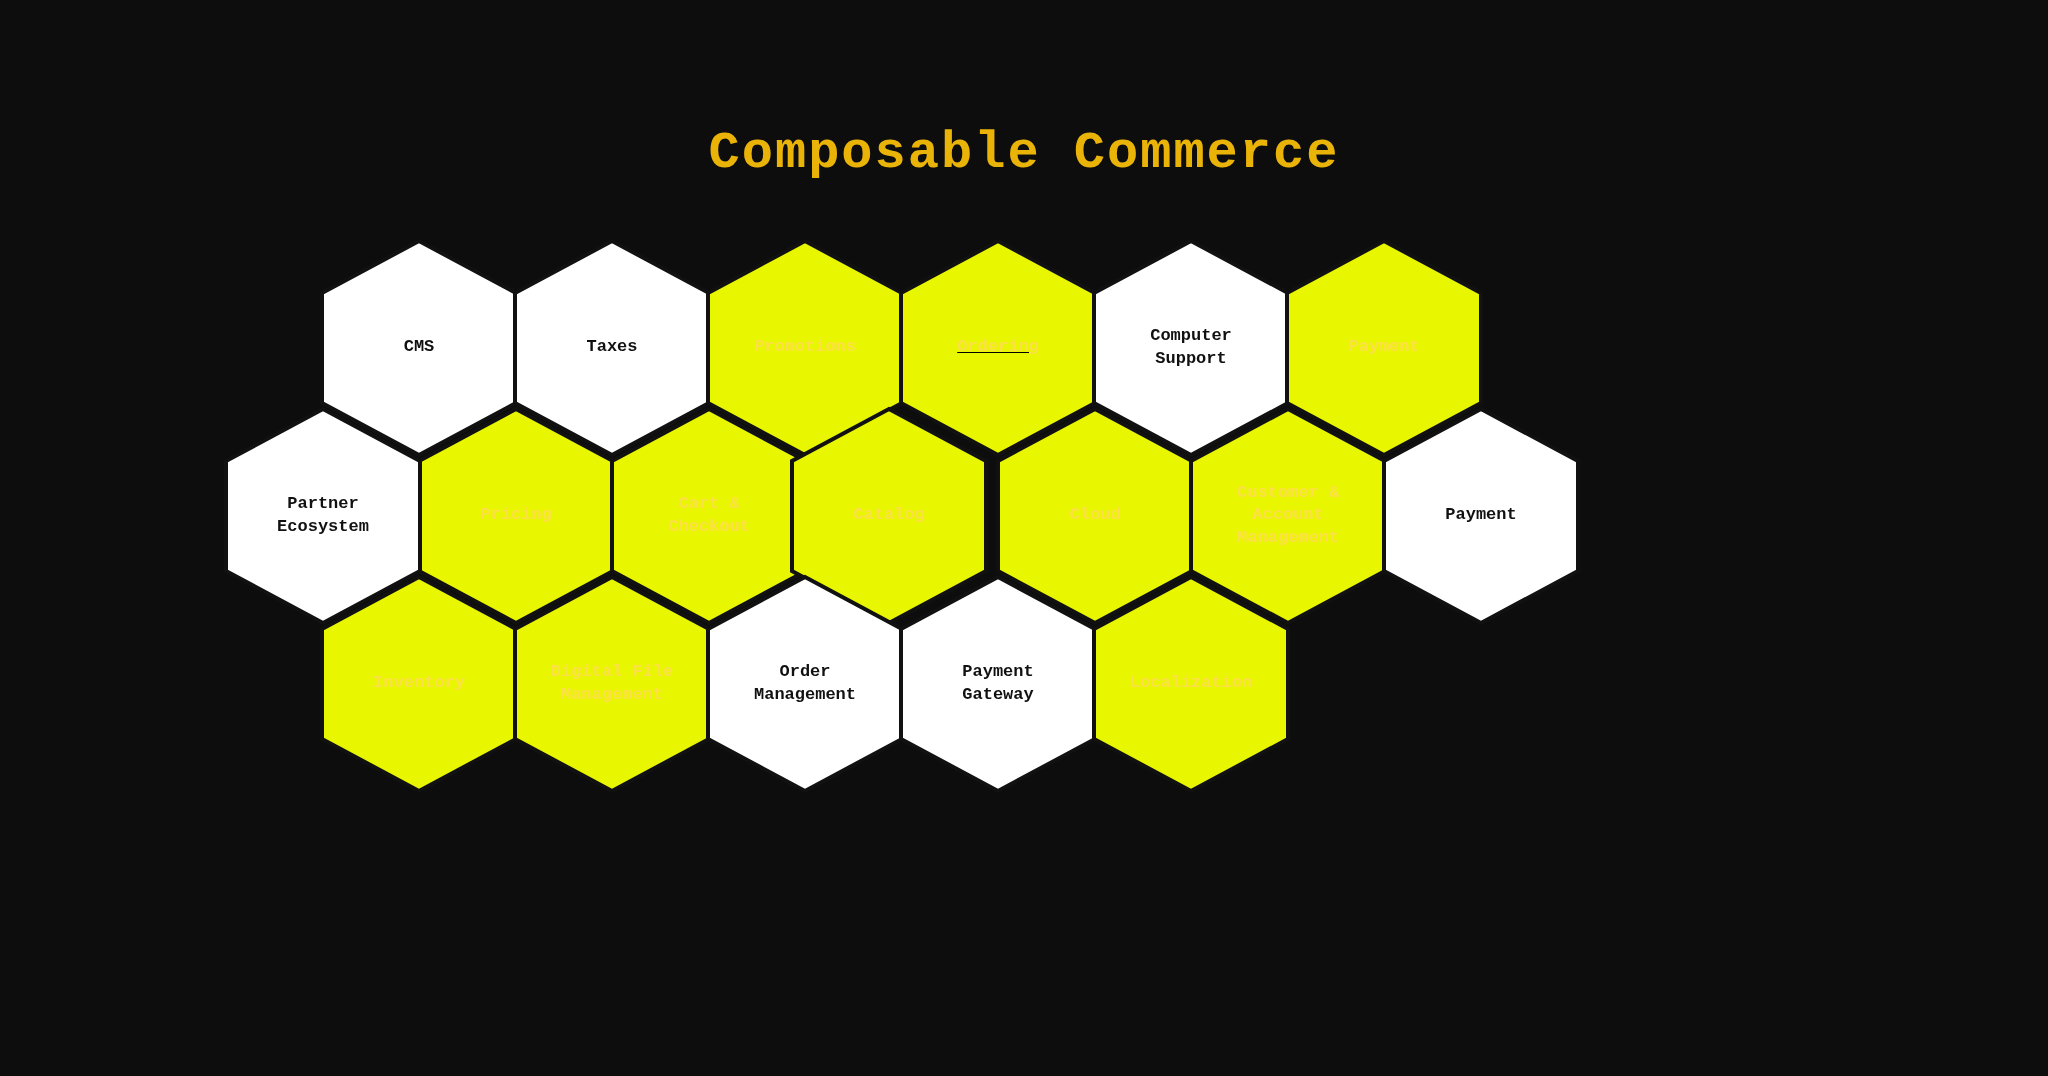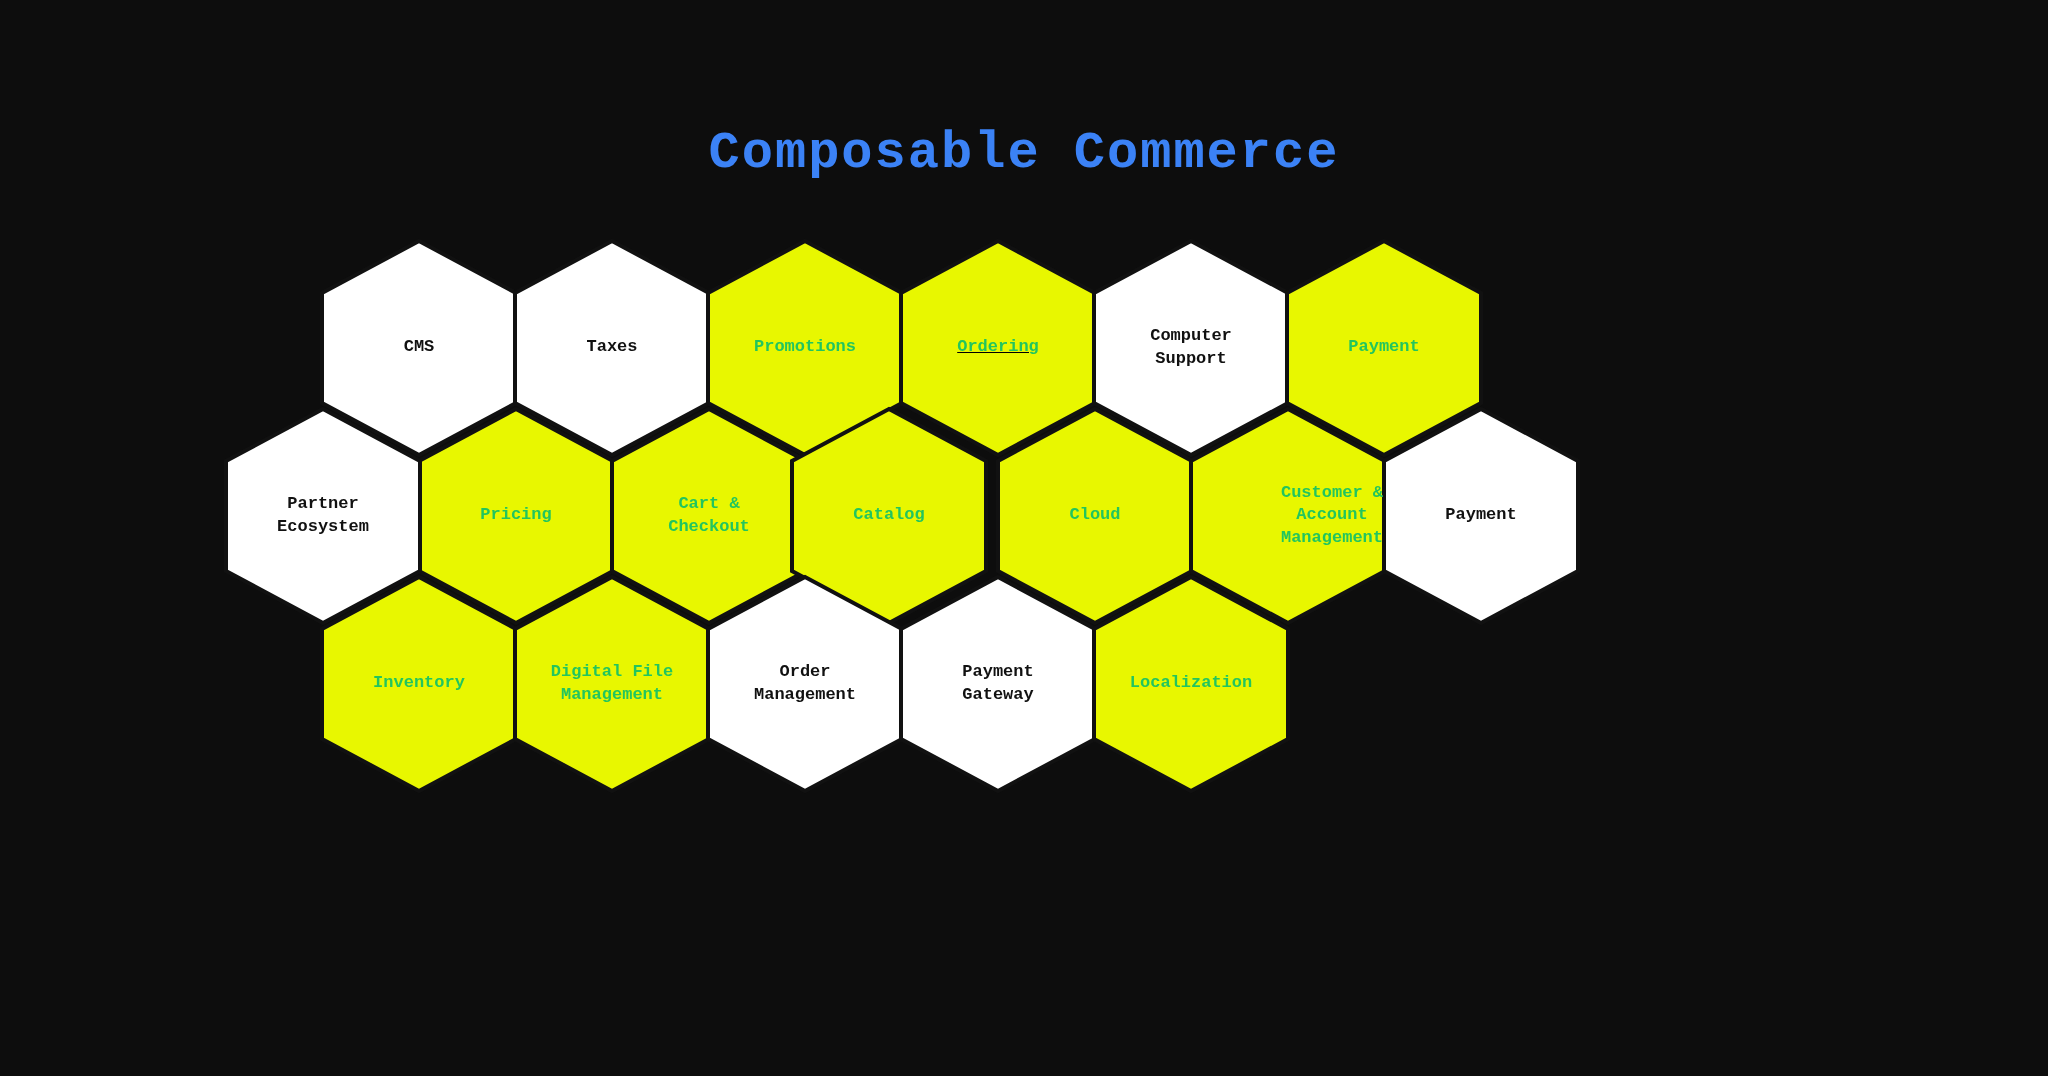--- a/index.html
+++ b/index.html
@@ -10,21 +10,21 @@
       height: 1076px;
       display: flex;
       flex-direction: column;
       align-items: center;
       justify-content: center;
       font-family: 'Courier New', Courier, monospace;
       overflow: hidden;
     }
 
     h1 {
-      color: #3b82f6;
+      color: #eab308;
       font-size: 52px;
       font-weight: bold;
       letter-spacing: 2px;
       margin-bottom: 50px;
       font-family: 'Courier New', Courier, monospace;
     }
 
     .honeycomb-container {
       position: relative;
       width: 1500px;
@@ -54,21 +54,21 @@
       position: relative;
       z-index: 2;
       text-align: center;
       font-family: 'Courier New', Courier, monospace;
       font-size: 17px;
       font-weight: bold;
       line-height: 1.3;
       padding: 0 20px;
     }
 
-    .hex.yellow .hex-label { color: #22c55e; }
+    .hex.yellow .hex-label { color: #fde047; }
     .hex.white .hex-label { color: #111; }
   </style>
 </head>
 <body>
 
 <h1>Composable Commerce</h1>
 
 <div class="honeycomb-container" id="honeycomb">
     <div class="hex-wrapper" style="left: 30px; top: 0px; width: 230px; height: 230px;">
       <div class="hex white" style="width:230px;height:230px;">
@@ -152,21 +152,21 @@
     </div>
     <div class="hex-wrapper" style="left: 706px; top: 168px; width: 230px; height: 230px;">
       <div class="hex yellow" style="width:230px;height:230px;">
         <svg viewBox="0 0 230 230" xmlns="http://www.w3.org/2000/svg">
           <polygon points="115,8 212,60 212,170 115,222 18,170 18,60" fill="#e8f700" stroke="#111111" stroke-width="4"></polygon>
         </svg>
         <div class="hex-label">Cloud</div>
       </div>
     </div>
     <div class="hex-wrapper" style="left: 899px; top: 168px; width: 230px; height: 230px;">
-      <div class="hex yellow" style="width:230px;height:230px;justify-content:flex-end;">
+      <div class="hex yellow" style="width:230px;height:230px;">
         <svg viewBox="0 0 230 230" xmlns="http://www.w3.org/2000/svg">
           <polygon points="115,8 212,60 212,170 115,222 18,170 18,60" fill="#e8f700" stroke="#111111" stroke-width="4"></polygon>
         </svg>
         <div class="hex-label">Customer &amp;<br>Account<br>Management</div>
       </div>
     </div>
     <div class="hex-wrapper" style="left: 1092px; top: 168px; width: 230px; height: 230px;">
       <div class="hex white" style="width:230px;height:230px;">
         <svg viewBox="0 0 230 230" xmlns="http://www.w3.org/2000/svg">
           <polygon points="115,8 212,60 212,170 115,222 18,170 18,60" fill="#ffffff" stroke="#111111" stroke-width="4"></polygon>

